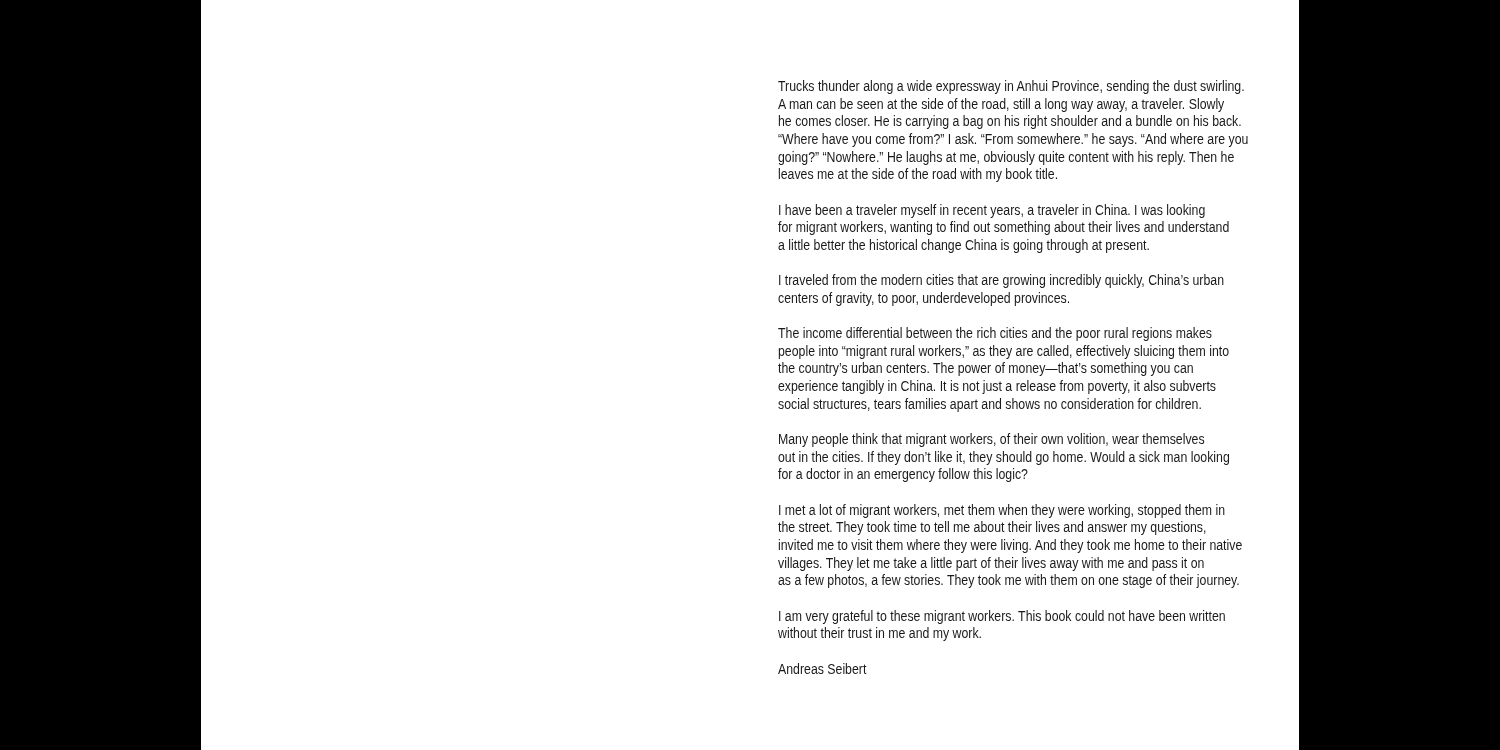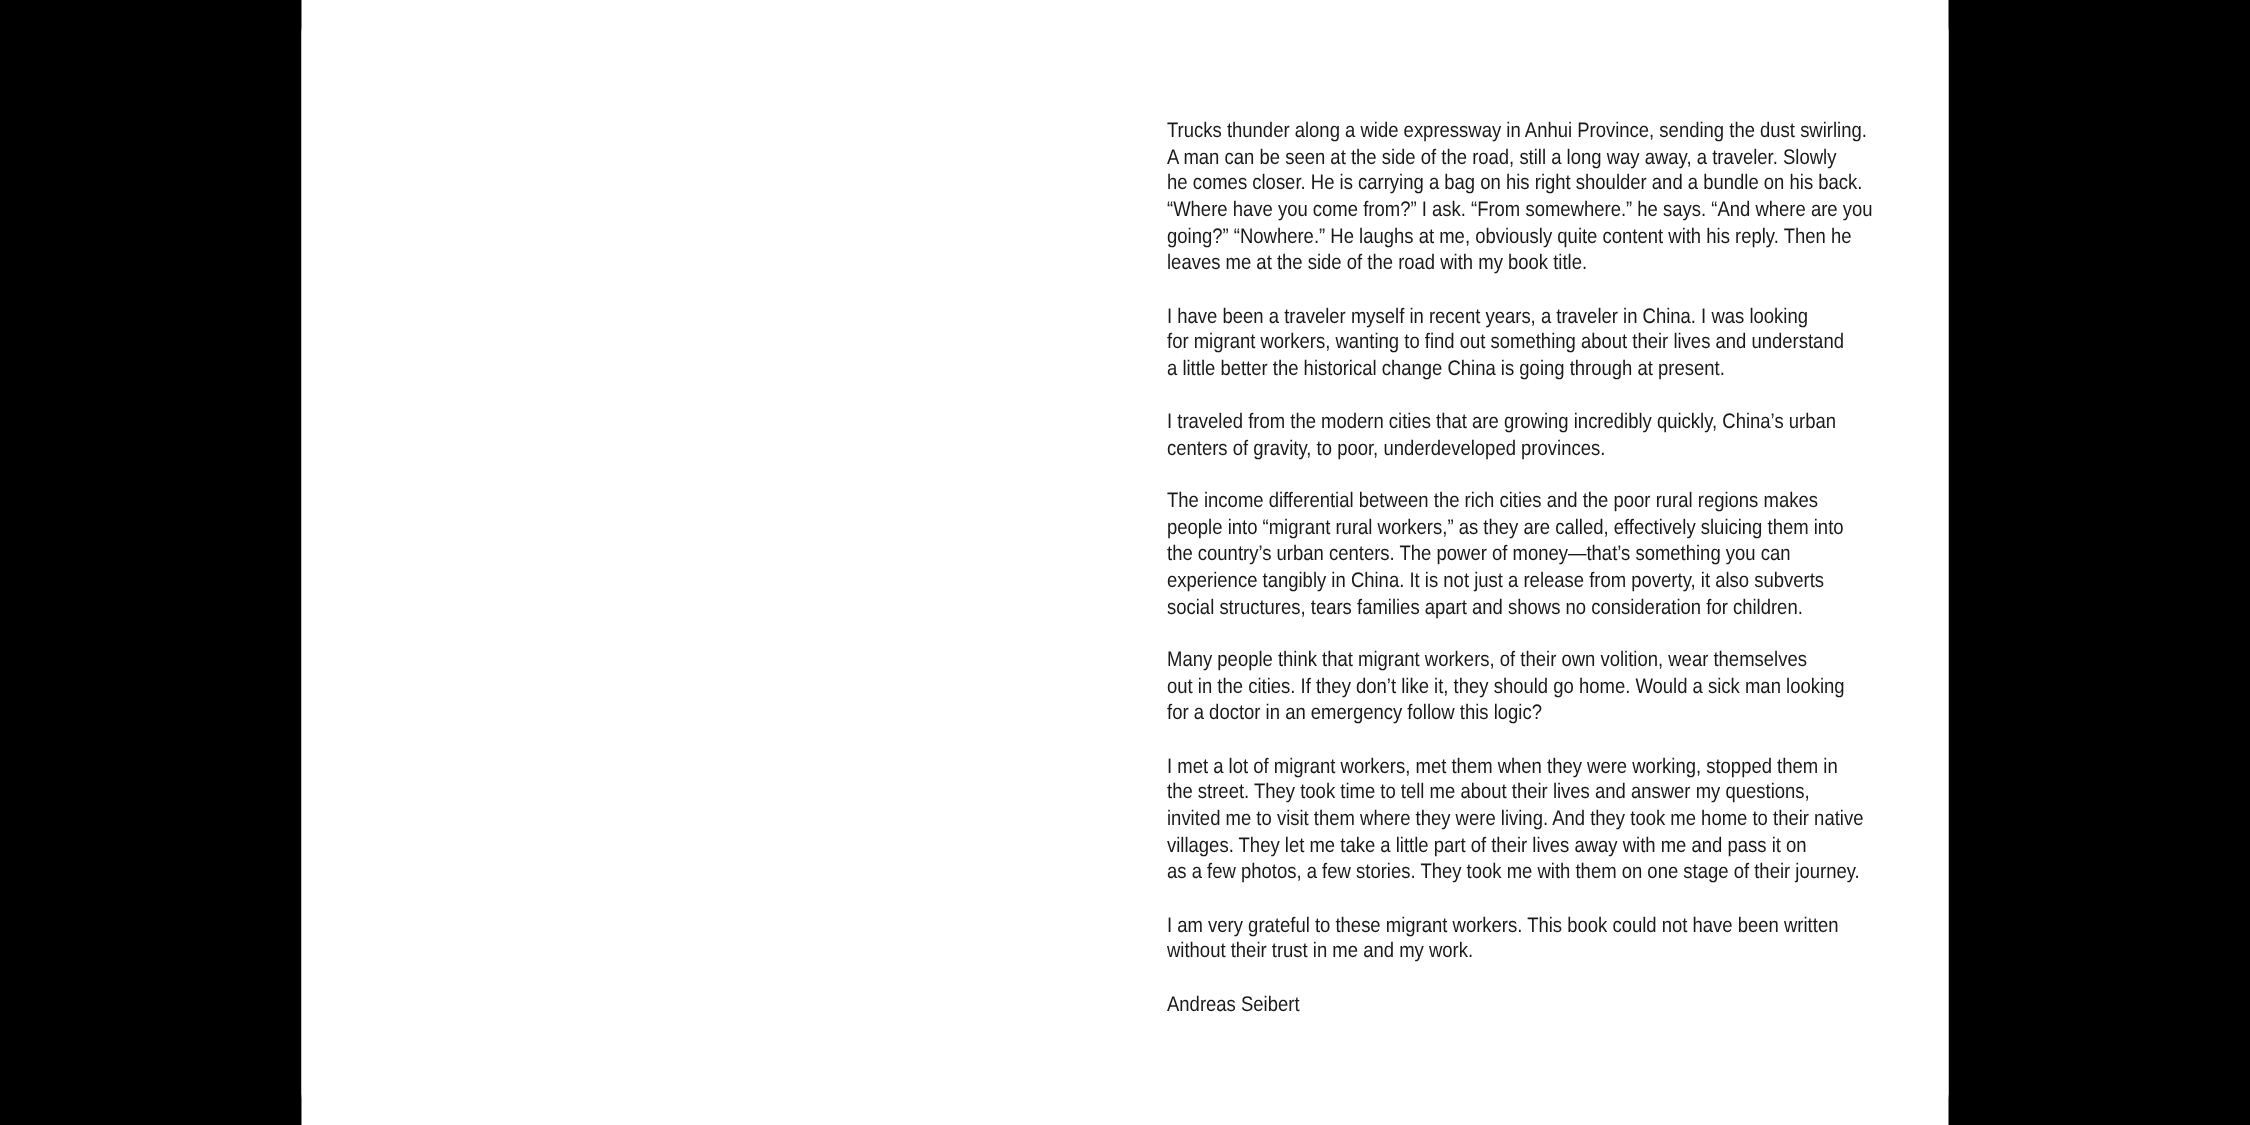--- a/index.html
+++ b/index.html
@@ -12,21 +12,20 @@
     overflow: hidden;
     font-family: "Liberation Sans", sans-serif;
   }
   .spread {
     position: absolute;
     left: 201px;
     top: 0;
     width: 1098px;
     height: 750px;
     background: #ffffff;
-    border-radius: 21px;
   }
   .page {
     position: absolute;
     top: 0;
     height: 750px;
     width: 549px;
     background: #ffffff;
   }
   .page-left  { left: 0; }
   .page-right { left: 549px; }

